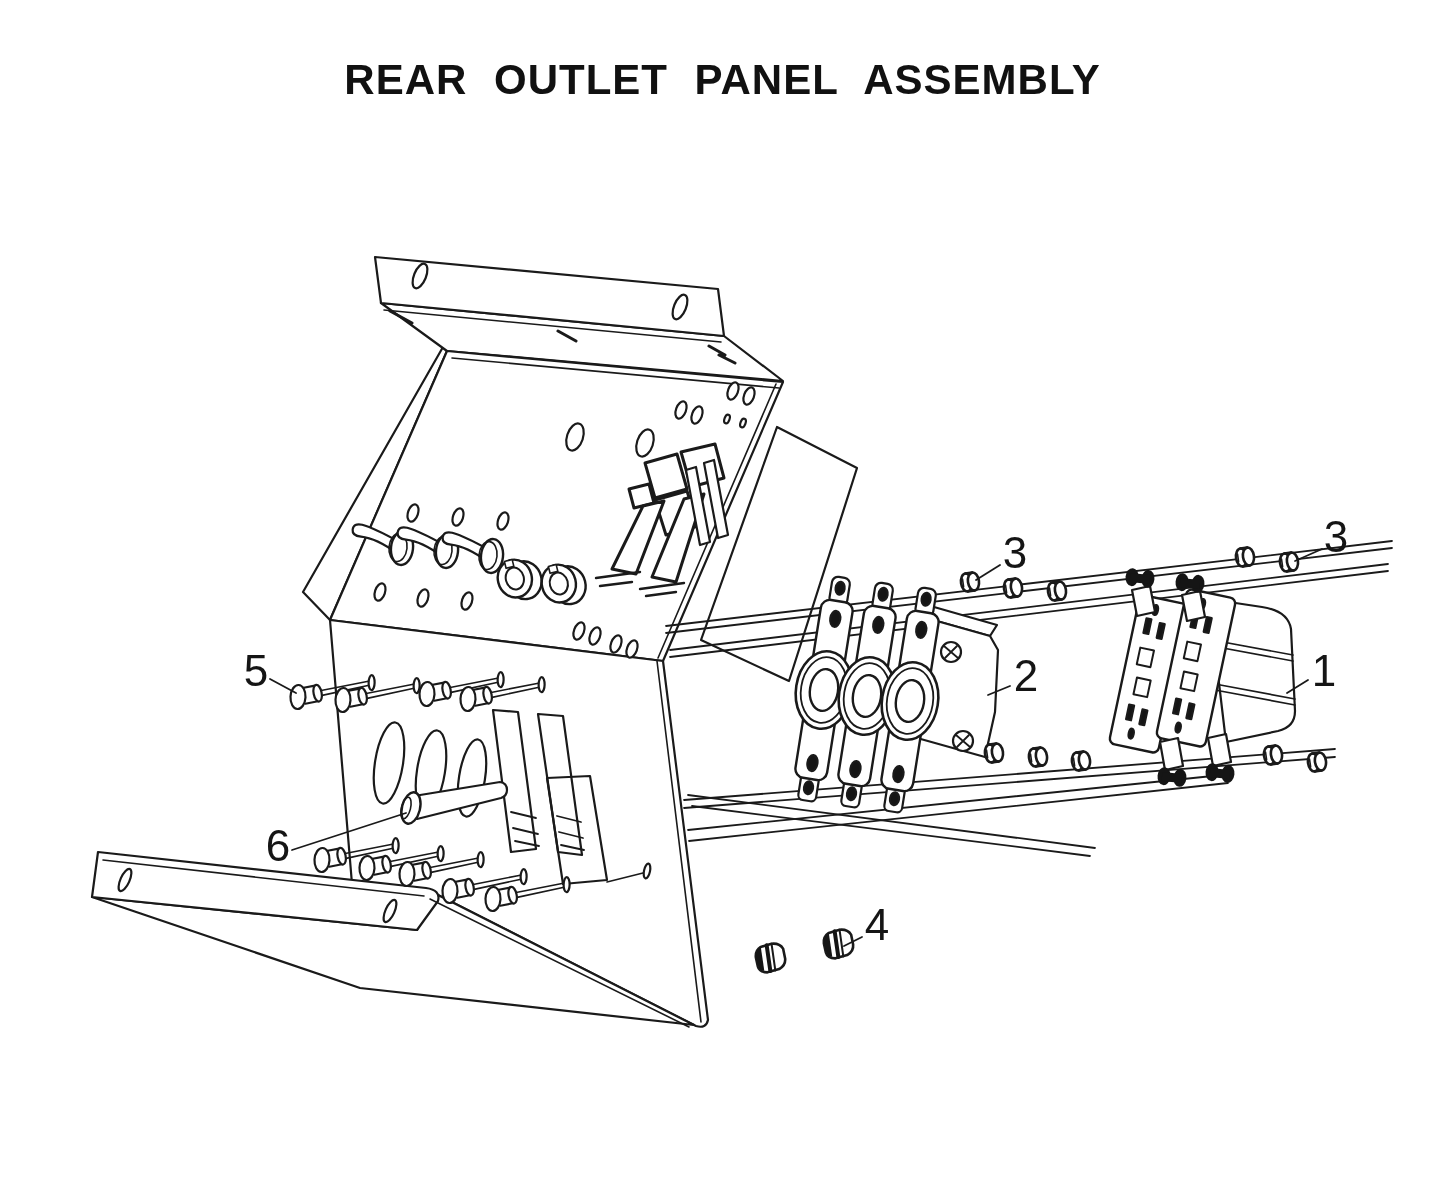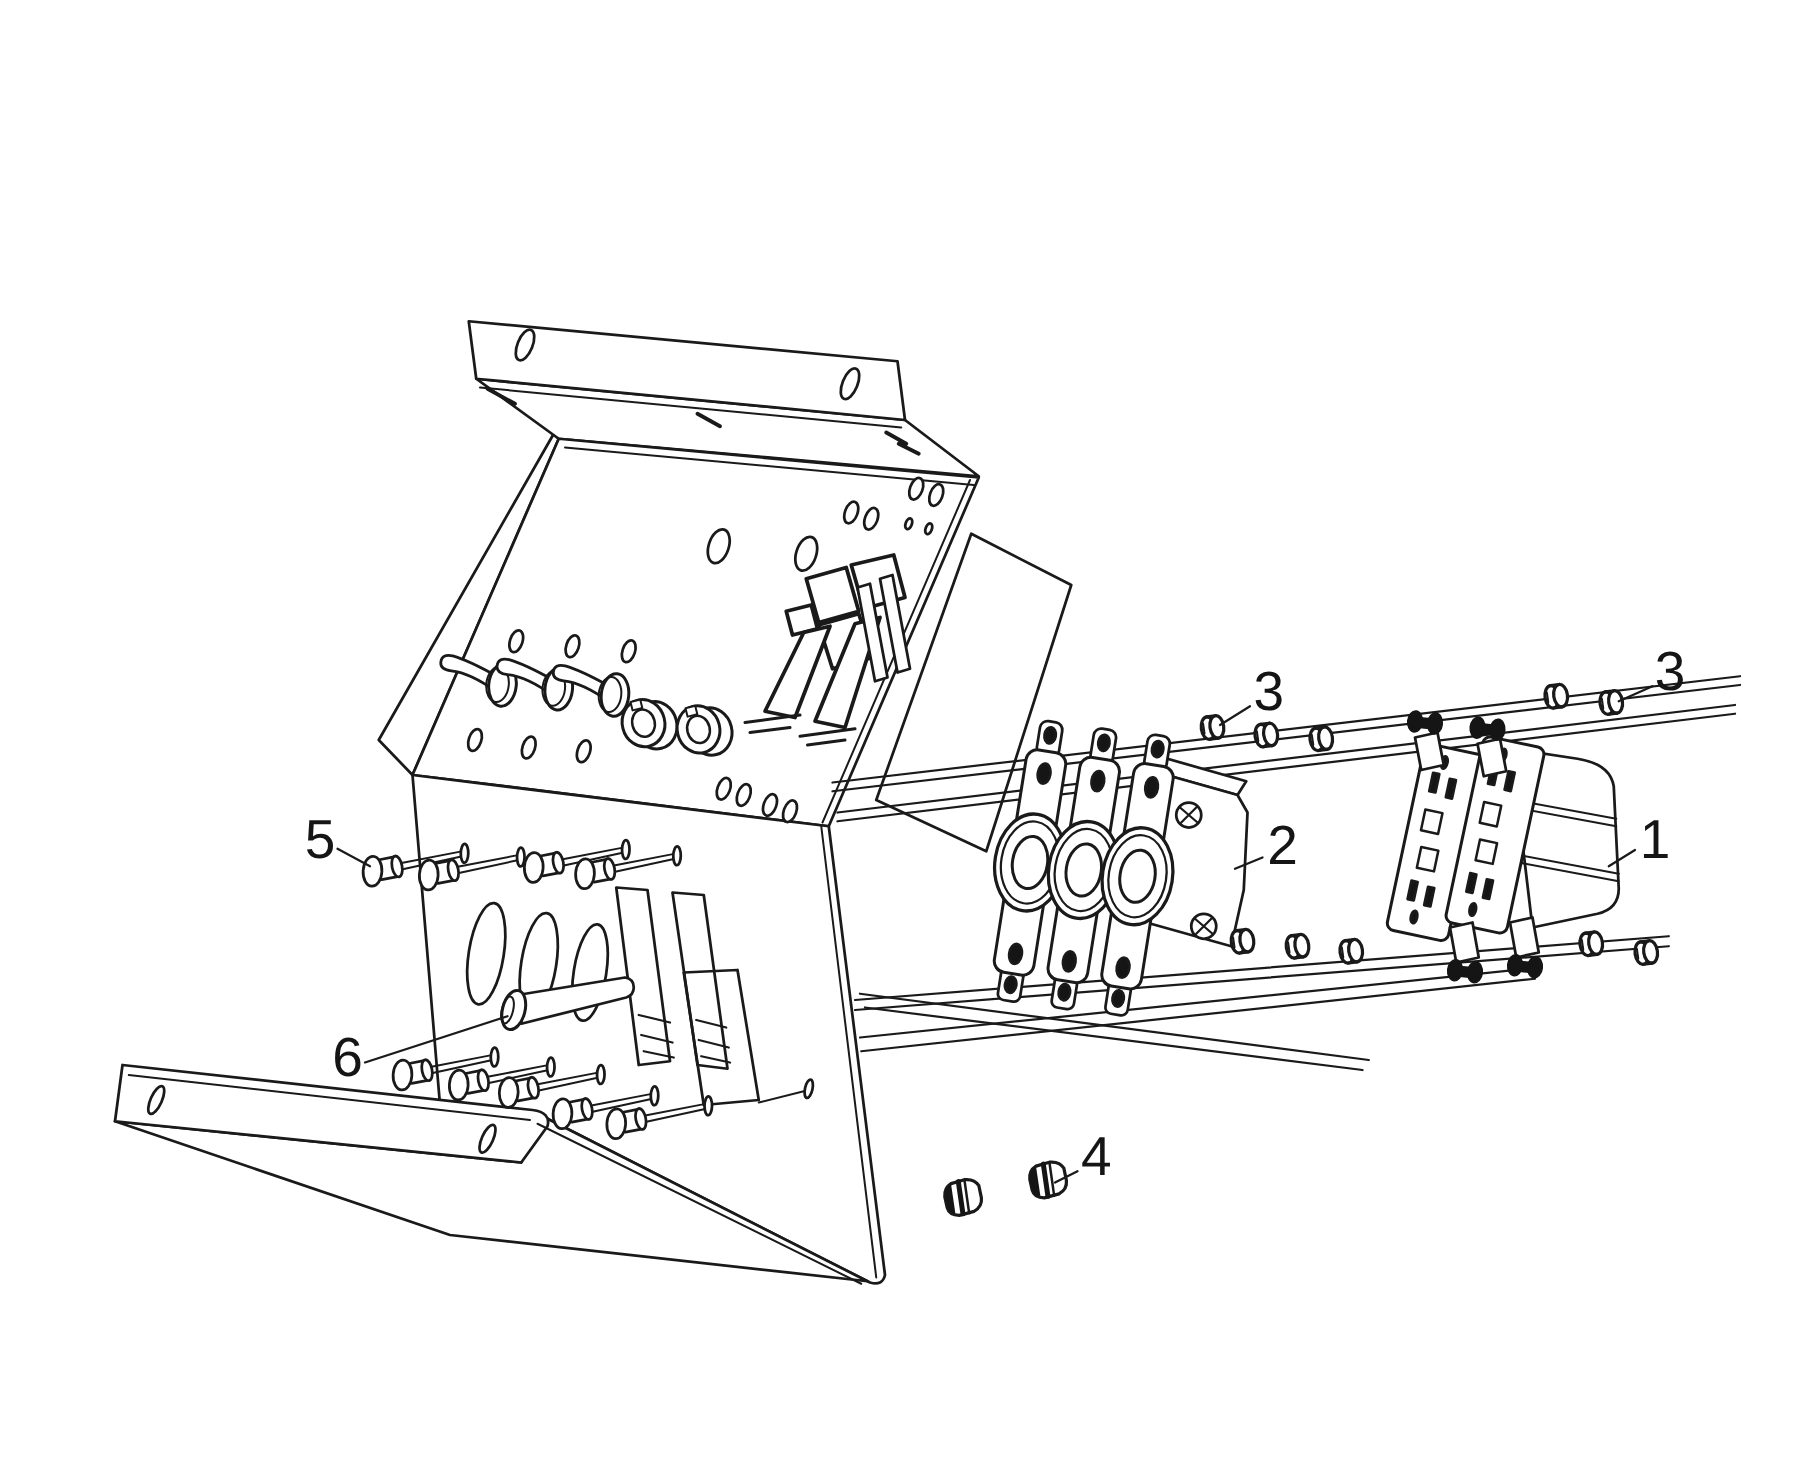--- a/index.html
+++ b/index.html
@@ -8,20 +8,21 @@
   .title{position:absolute;top:56px;left:0;width:100%;text-align:center;
          font-size:42px;font-weight:bold;letter-spacing:1px;word-spacing:14px;color:#111;}
   svg{position:absolute;top:0;left:0;}
   svg *{vector-effect:none;}
   .callout-num{font-family:"Liberation Sans", sans-serif;font-size:44px;fill:#151515;}
 </style>
 </head>
 <body>
 
 <div class="page">
+  <div class="title">REAR OUTLET PANEL ASSEMBLY</div>
 
   <svg width="1445" height="1184" viewBox="0 0 1445 1184">
     <defs>
 
       <g id="nut" fill="#ffffff" stroke="#1a1a1a" stroke-width="2.6" stroke-linejoin="round">
         <ellipse cx="-3.5" cy="0" rx="5.5" ry="9"></ellipse>
         <ellipse cx="3.5" cy="0" rx="5.5" ry="9"></ellipse>
         <path d="M-3.5,-9 L3.5,-9 M-3.5,9 L3.5,9"></path>
         <path d="M-7,-4 L-7,4" stroke-width="1.6"></path>
       </g>

